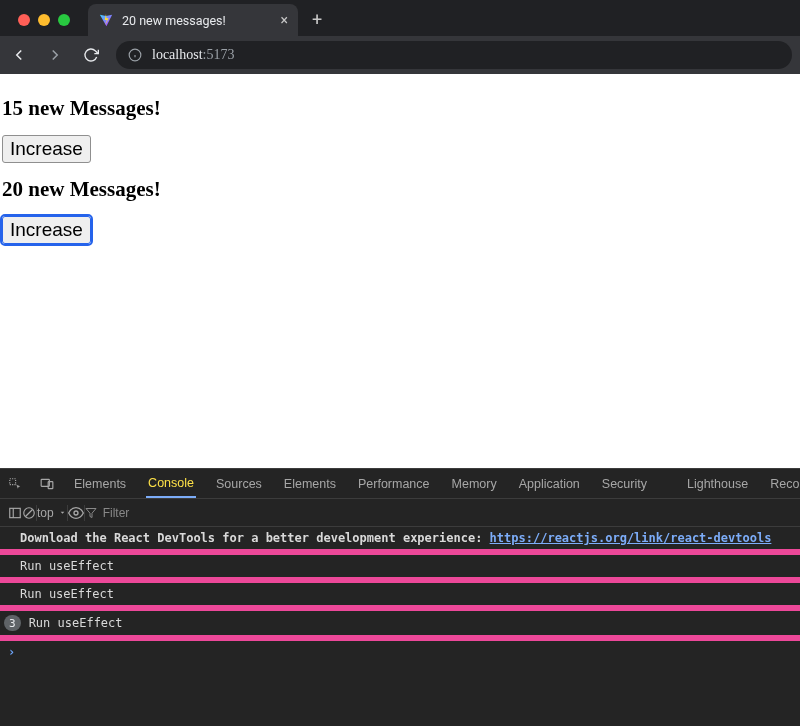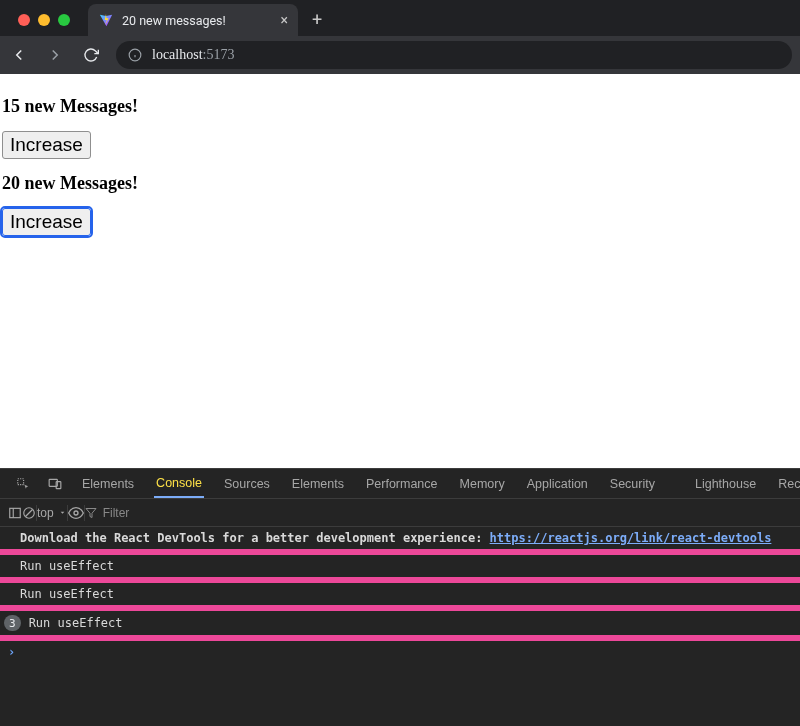--- a/index.html
+++ b/index.html
@@ -92,21 +92,21 @@
     .addr-bar .port { color:#9aa0a6; }
 
     
     .page {
       background: #ffffff;
       height: calc(468px - 74px);
       padding: 8px 2px;
       font-family: "Times New Roman", Times, serif;
     }
     .page h2 {
-      font-size: 18px;
+      font-size: 21px;
       font-weight: bold;
       margin: 14px 0 14px 0;
     }
     .page button {
       font-family: -apple-system, Arial, sans-serif;
       font-size: 19px;
       padding: 2px 7px;
       background: #efefef;
       border: 1px solid #8f8f8f;
       border-radius: 3px;
@@ -128,21 +128,21 @@
       font-family: Menlo, Consolas, monospace;
       font-size: 12px;
       border-top: 1px solid #3c3c3c;
       display:flex;flex-direction:column;
     }
     .dt-tabs {
       display:flex;
       align-items:center;
       height: 30px;
       gap: 18px;
-      padding: 0 16px;
+      padding: 0 8px;
       font-family: -apple-system, sans-serif;
       font-size: 12.5px;
       color: #a7a7a7;
       border-bottom: 1px solid #3c3c3c;
     }
     .dt-tabs .ico { width:18px;display:flex;justify-content:center; }
     .dt-tabs .dtab { cursor:pointer; padding: 0 2px; height:100%; display:flex;align-items:center; }
     .dt-tabs .dtab.active { color:#fde047; border-bottom: 2px solid #7cacf8; }
     .dt-tabs .spacer { flex:1; }
 

